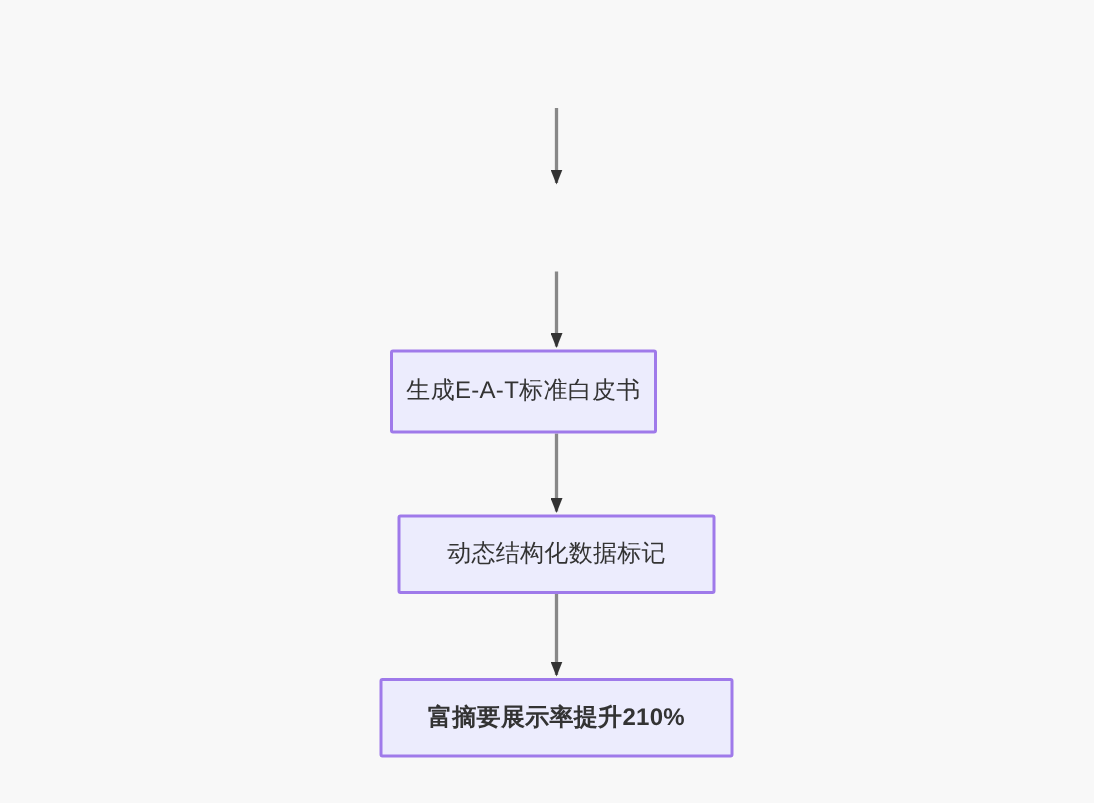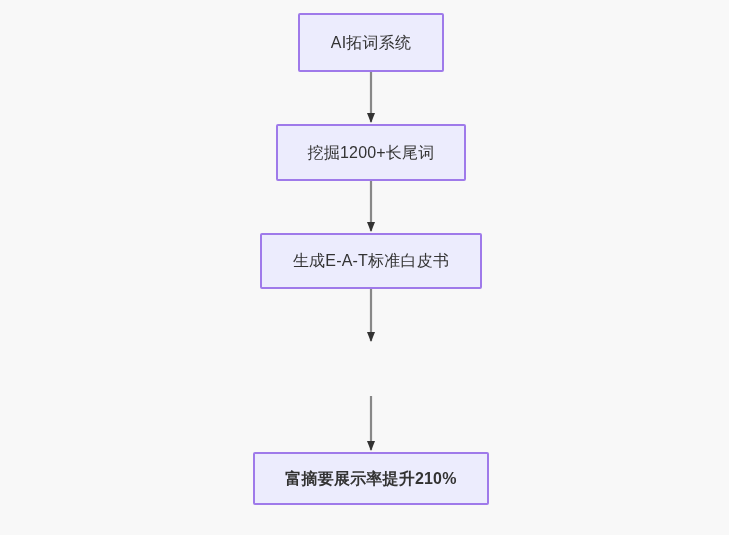--- a/index.html
+++ b/index.html
@@ -43,21 +43,21 @@
     white-space: nowrap;
     letter-spacing: 0.2px;
   }
   .node-label {
     display: block;
     text-align: center;
   }
   
   #node-0 { left: 298px; top: 13px;  width: 146px; height: 59px; }
   #node-1 { left: 276px; top: 124px; width: 190px; height: 57px; }
-  #node-2 { left: 260px; top: 233px; width: 222px; height: 56px; align-items: center; }
+  #node-2 { left: 260px; top: 233px; width: 178px; height: 56px; align-items: center; }
   #node-3 { left: 265px; top: 343px; width: 212px; height: 53px; }
   #node-4 { left: 253px; top: 452px; width: 236px; height: 53px; font-weight: bold; }
 </style>
 </head>
 <body>
 
 <div id="flow-root">
 
   <svg id="edge-layer" viewBox="0 0 729 535" width="729" height="535" xmlns="http://www.w3.org/2000/svg">
     <defs>
@@ -68,30 +68,27 @@
 
     <line x1="371" y1="72" x2="371" y2="122" stroke="#888888" stroke-width="2.2" marker-end="url(#arrowhead)"></line>
 
     <line x1="371" y1="181" x2="371" y2="231" stroke="#888888" stroke-width="2.2" marker-end="url(#arrowhead)"></line>
 
     <line x1="371" y1="289" x2="371" y2="341" stroke="#888888" stroke-width="2.2" marker-end="url(#arrowhead)"></line>
 
     <line x1="371" y1="396" x2="371" y2="450" stroke="#888888" stroke-width="2.2" marker-end="url(#arrowhead)"></line>
   </svg>
 
-  <div class="node" id="node-0">
-    <span class="node-label">AI拓词系统</span>
-  </div>
 
-  <div class="node" id="node-1">
-    <span class="node-label">挖掘1200+长尾词</span>
-  </div>
 
   <div class="node" id="node-2">
     <span class="node-label">生成E-A-T标准白皮书</span>
   </div>
 
+  <div class="node" id="node-3">
+    <span class="node-label">动态结构化数据标记</span>
+  </div>
 
   <div class="node" id="node-4">
     <span class="node-label">富摘要展示率提升210%</span>
   </div>
 
 </div>
 
 </body></html>

